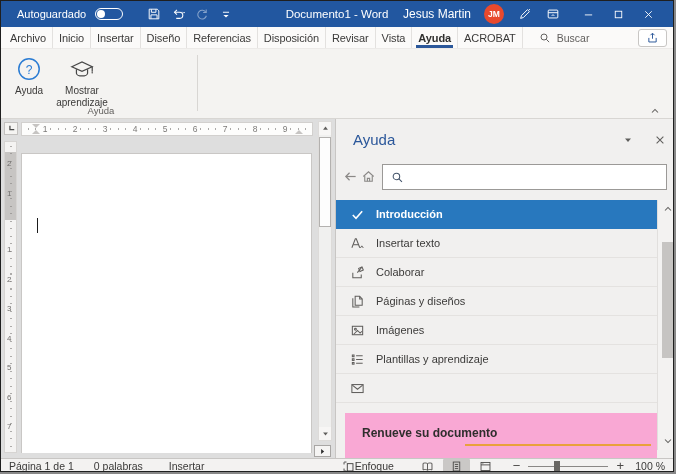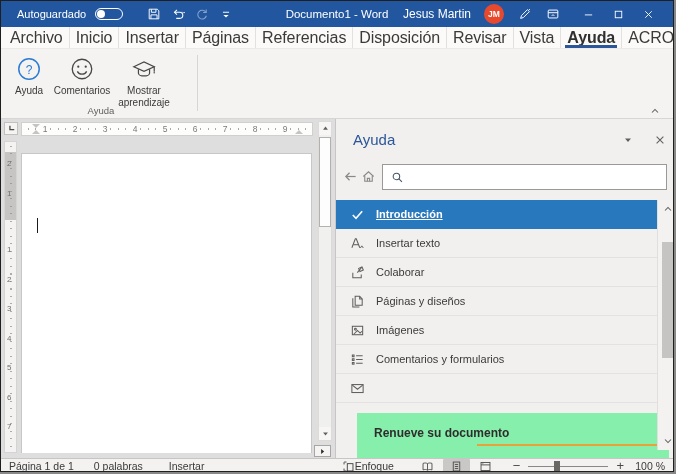--- a/index.html
+++ b/index.html
@@ -21,21 +21,21 @@
   .tb-user{font-size:12px;}
   .avatar{width:20px;height:20px;border-radius:50%;background:var(--avatar-orange,#e8492d);color:#fff;font-size:8.5px;font-weight:bold;display:flex;align-items:center;justify-content:center;}
   .win-controls{display:flex;align-items:center;gap:0;}
   .win-btn{width:30px;height:26px;display:flex;align-items:center;justify-content:center;color:#fff;}
   .win-btn svg{width:13px;height:13px;}
 
   
   .tabbar{position:absolute;top:26px;left:0;right:0;height:22px;background:#fbfaf9;display:flex;align-items:stretch;border-bottom:1px solid #eceae8;}
   .tabs{display:flex;align-items:stretch;margin-left:3px;}
   .tab{display:flex;align-items:center;padding:0 5px;border-right:1px solid #e3e1df;cursor:default;position:relative;}
-  .tab-label{font-size:16px;color:#3b3a39;letter-spacing:-.1px;white-space:nowrap;padding:0 1px;}
+  .tab-label{font-size:11px;color:#3b3a39;letter-spacing:-.1px;white-space:nowrap;padding:0 1px;}
   .tab.active .tab-label{font-weight:bold;color:#30302f;}
   .tab.active::after{content:"";position:absolute;left:4px;right:4px;bottom:0;height:3px;background:#2b579a;}
   .tab-search{display:flex;align-items:center;gap:6px;margin-left:16px;color:#605e5c;}
   .tab-search svg{width:12px;height:12px;}
   .tab-search-label{font-size:10.5px;color:#605e5c;}
   .tabbar-actions{margin-left:auto;display:flex;align-items:center;gap:6px;padding-right:6px;}
   .tb-action-btn{width:29px;height:18px;border:1px solid #c8c6c4;border-radius:3px;background:#fff;display:flex;align-items:center;justify-content:center;}
   .tb-action-btn svg{width:13px;height:13px;}
 
   
@@ -95,24 +95,24 @@
   .hp-search-icon{margin-left:8px;color:#44546a;display:flex;}
   .hp-search-icon svg{width:13px;height:13px;}
   .hp-search-input{flex:1;border:none;outline:none;background:transparent;font-size:11px;margin:0 6px;height:20px;}
 
   .hp-list{position:absolute;left:0;top:81px;width:321px;}
   .hp-item{height:29px;display:flex;align-items:center;border-bottom:1px solid #e4e2e0;padding-left:13px;}
   .hp-item-icon{width:16px;height:16px;color:#605e5c;display:flex;align-items:center;justify-content:center;}
   .hp-item-icon svg{width:15px;height:15px;}
   .hp-item-label{font-size:11px;color:#3b3a39;margin-left:11px;}
   .hp-item.selected{background:var(--selection-blue,#2878be);border-bottom-color:var(--selection-blue,#2878be);}
-  .hp-item.selected .hp-item-label{color:#fff;font-weight:bold;text-decoration:underline;}
+  .hp-item.selected .hp-item-label{color:#fff;font-weight:bold;}
   .hp-item.selected .hp-item-icon{color:#fff;}
 
-  .hp-card{position:absolute;left:21px;top:294px;width:312px;height:45px;background:#86efac;}
+  .hp-card{position:absolute;left:9px;top:294px;width:312px;height:45px;background:#f9a8d4;}
   .hp-card-title{position:absolute;left:17px;top:13px;font-size:12px;font-weight:bold;color:#2f2e2d;}
   .hp-card-underline{position:absolute;left:120px;top:31px;width:186px;height:2px;background:var(--accent-underline-orange,#e9a13b);}
 
   .hp-scroll{position:absolute;left:321px;top:81px;width:19px;height:250px;background:#f3f2f1;border-left:1px solid #e1dfdd;}
   .hp-sc-btn{position:absolute;left:2px;width:15px;height:14px;display:flex;align-items:center;justify-content:center;color:#5f5e5c;}
   .hp-sc-btn svg{width:12px;height:12px;}
   .hp-sc-up{top:2px;}
   .hp-sc-down{bottom:2px;}
   .hp-sc-thumb{position:absolute;left:4px;top:42px;width:11px;height:116px;background:#c6c4c2;}
 
@@ -215,21 +215,21 @@
     <div class="tab">
           <span class="tab-label">Archivo</span>
         </div>
         <div class="tab">
           <span class="tab-label">Inicio</span>
         </div>
         <div class="tab">
           <span class="tab-label">Insertar</span>
         </div>
         <div class="tab">
-          <span class="tab-label">Páginas</span>
+          <span class="tab-label">Diseño</span>
         </div>
         <div class="tab">
           <span class="tab-label">Referencias</span>
         </div>
         <div class="tab">
           <span class="tab-label">Disposición</span>
         </div>
         <div class="tab">
           <span class="tab-label">Revisar</span>
         </div>
@@ -270,31 +270,20 @@
     <div class="ribbon-buttons">
 
     <div class="ribbon-btn">
           <span class="rb-icon">
             <svg viewBox="0 0 28 28" fill="none">
               <circle cx="14" cy="14" r="11" stroke="#2b7cd3" stroke-width="1.6"></circle>
               <text x="14" y="19" text-anchor="middle" font-size="13" fill="#2b7cd3">?</text>
             </svg>
           </span>
           <span class="rb-label">Ayuda</span>
-        </div>
-        <div class="ribbon-btn">
-          <span class="rb-icon">
-            <svg viewBox="0 0 28 28" fill="none" stroke="#474747" stroke-width="1.4">
-              <circle cx="14" cy="14" r="10.5"></circle>
-              <circle cx="10" cy="11.5" r="1.2" fill="#474747" stroke="none"></circle>
-              <circle cx="18" cy="11.5" r="1.2" fill="#474747" stroke="none"></circle>
-              <path d="M9 16.5c1.2 2.1 3 3.1 5 3.1s3.8-1 5-3.1"></path>
-            </svg>
-          </span>
-          <span class="rb-label">Comentarios</span>
         </div>
         <div class="ribbon-btn">
           <span class="rb-icon">
             <svg viewBox="0 0 28 28" fill="none" stroke="#474747" stroke-width="1.3">
               <path d="M3 11.5 14 6.5l11 5-11 5z"></path>
               <path d="M8 14.2v4.3c0 1.6 2.7 3 6 3s6-1.4 6-3v-4.3"></path>
               <path d="M25 11.5v5.5"></path>
               <circle cx="25" cy="18" r="0.8" fill="#474747" stroke="none"></circle>
             </svg>
           </span>
@@ -460,21 +449,21 @@
           </div>
           <div class="hp-item">
             <span class="hp-item-icon">
               <svg viewBox="0 0 16 16" fill="none" stroke="currentColor" stroke-width="1.1">
                 <path d="M6.5 4h7M6.5 8h7M6.5 12h7"></path>
                 <rect x="2.5" y="3.2" width="1.8" height="1.8"></rect>
                 <rect x="2.5" y="7.2" width="1.8" height="1.8"></rect>
                 <rect x="2.5" y="11.2" width="1.8" height="1.8"></rect>
               </svg>
             </span>
-            <span class="hp-item-label">Comentarios y formularios</span>
+            <span class="hp-item-label">Plantillas y aprendizaje</span>
           </div>
           <div class="hp-item">
             <span class="hp-item-icon">
               <svg viewBox="0 0 16 16" fill="none" stroke="currentColor" stroke-width="1.1">
                 <rect x="2" y="3.8" width="12" height="8.5"></rect>
                 <path d="M2.5 4.5 8 8.8l5.5-4.3"></path>
               </svg>
             </span>
           </div>
         </div>

